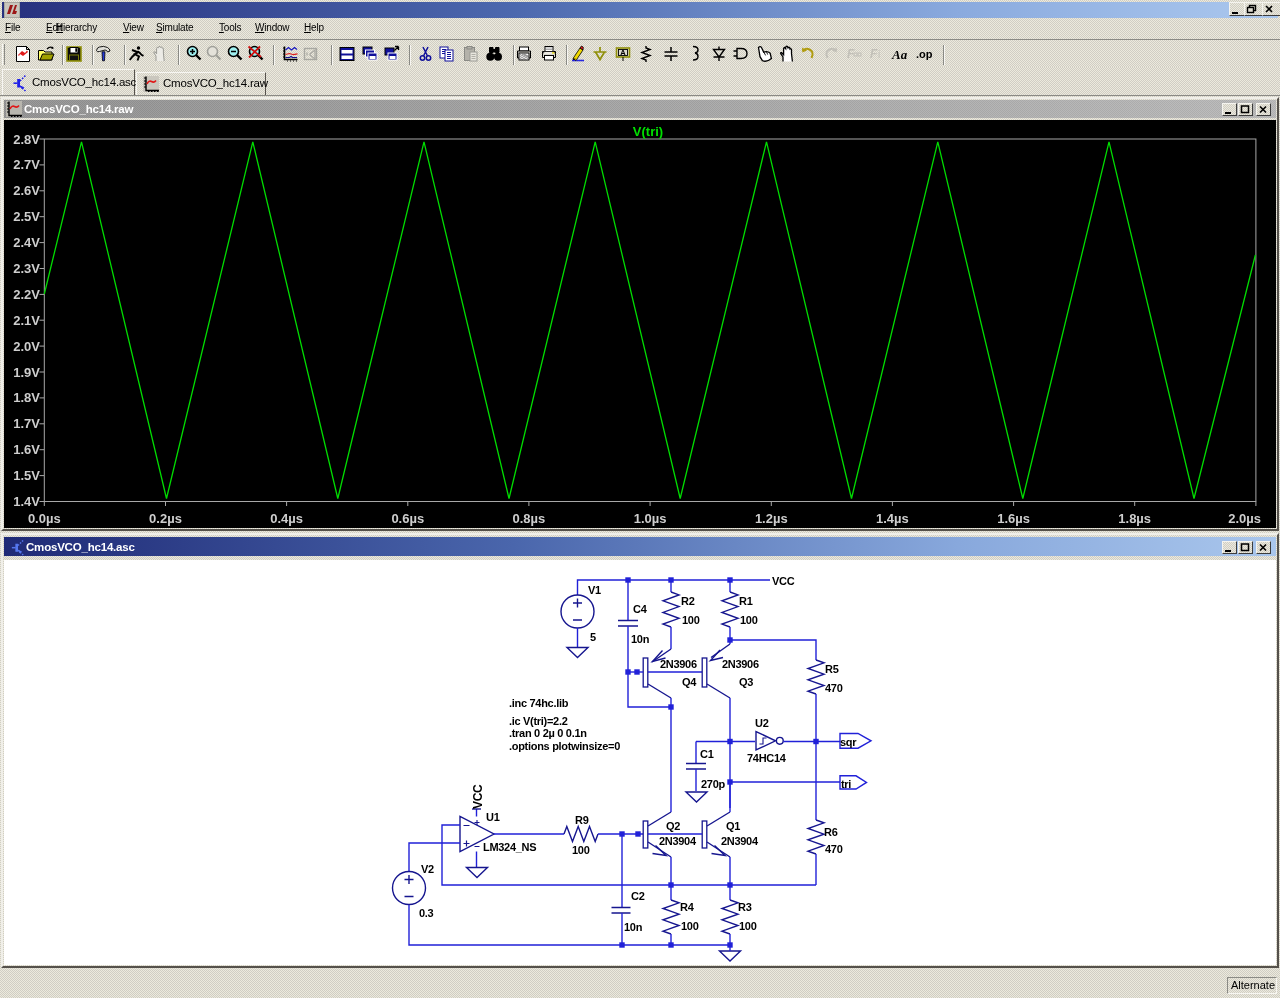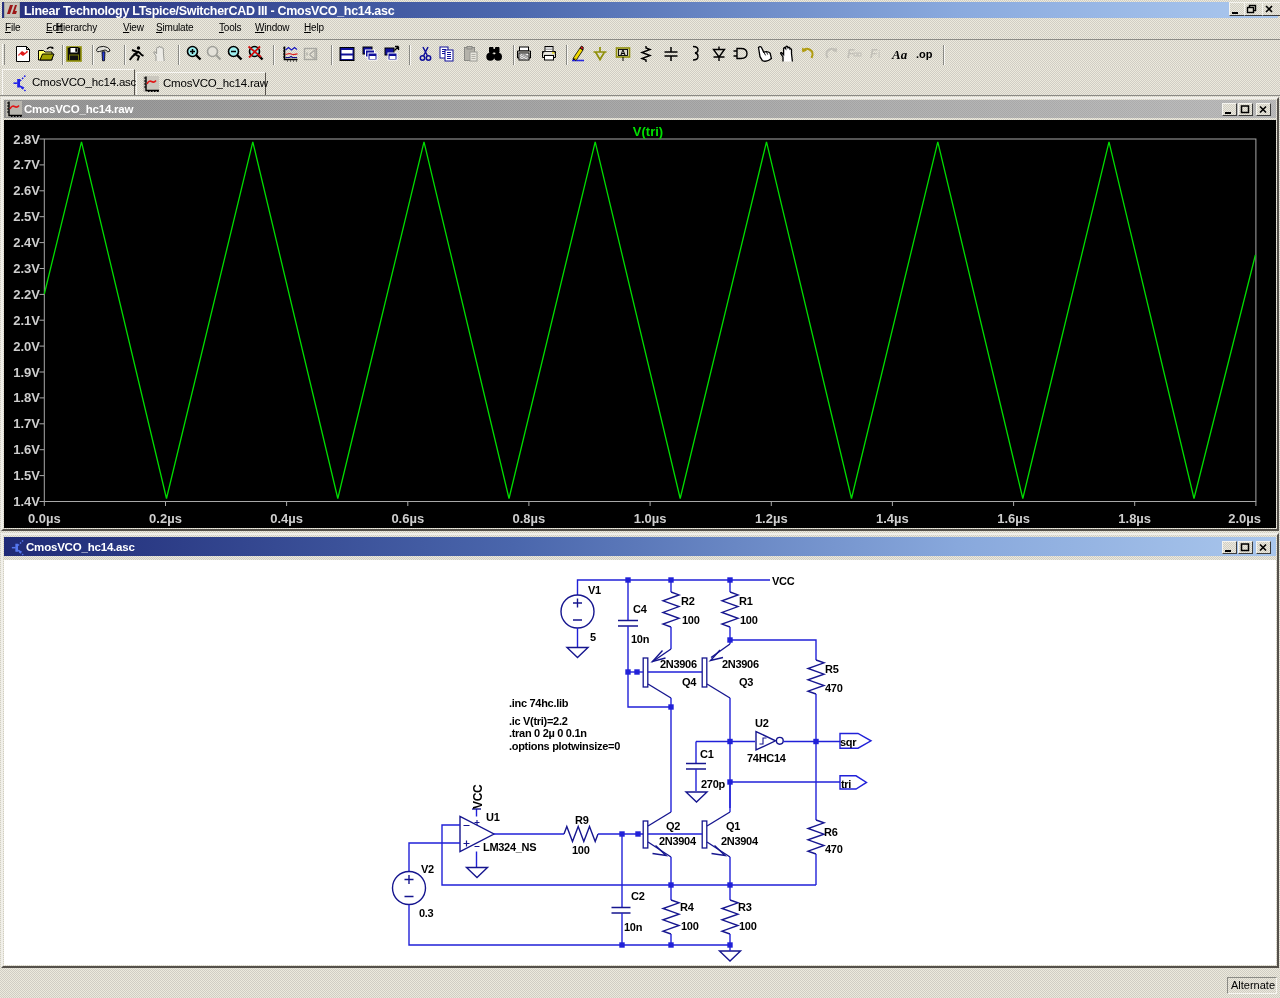--- a/index.html
+++ b/index.html
@@ -53,21 +53,20 @@
 </style></head>
 <body class="dither">
 
 <div id="titlebar" class="abs">
 <svg style="position:absolute;left:2px;top:0px" width="16" height="16">
 <rect x="0" y="0" width="16" height="16" fill="#c8c5bc"></rect>
 <rect x="0" y="0" width="16" height="16" fill="none" stroke="#8a8a85"></rect>
 <path d="M3,12 L6,3 L9,3 L6,12 Z" fill="#9c1616"></path>
 <path d="M8,12 L11,3 L13,3 L11,9 L13,9 L12,12 Z" fill="#9c1616"></path>
 </svg>
-<div id="titletext">Linear Technology LTspice/SwitcherCAD III - CmosVCO_hc14.asc</div>
 <div class="capbtn dither" style="left:1227px">
       <svg width="13" height="12" style="position:absolute;left:0;top:0">
         <rect x="2" y="9" width="6" height="2" fill="#000"></rect>
       </svg>
     </div>
 <div class="capbtn dither" style="left:1242px">
       <svg width="13" height="12" style="position:absolute;left:0;top:0">
         <rect x="4.5" y="2.5" width="6" height="5" fill="none" stroke="#000" stroke-width="1.4"></rect>
         <rect x="2.5" y="4.5" width="6" height="5" fill="#dedbd0" stroke="#000" stroke-width="1.4"></rect>
       </svg>

